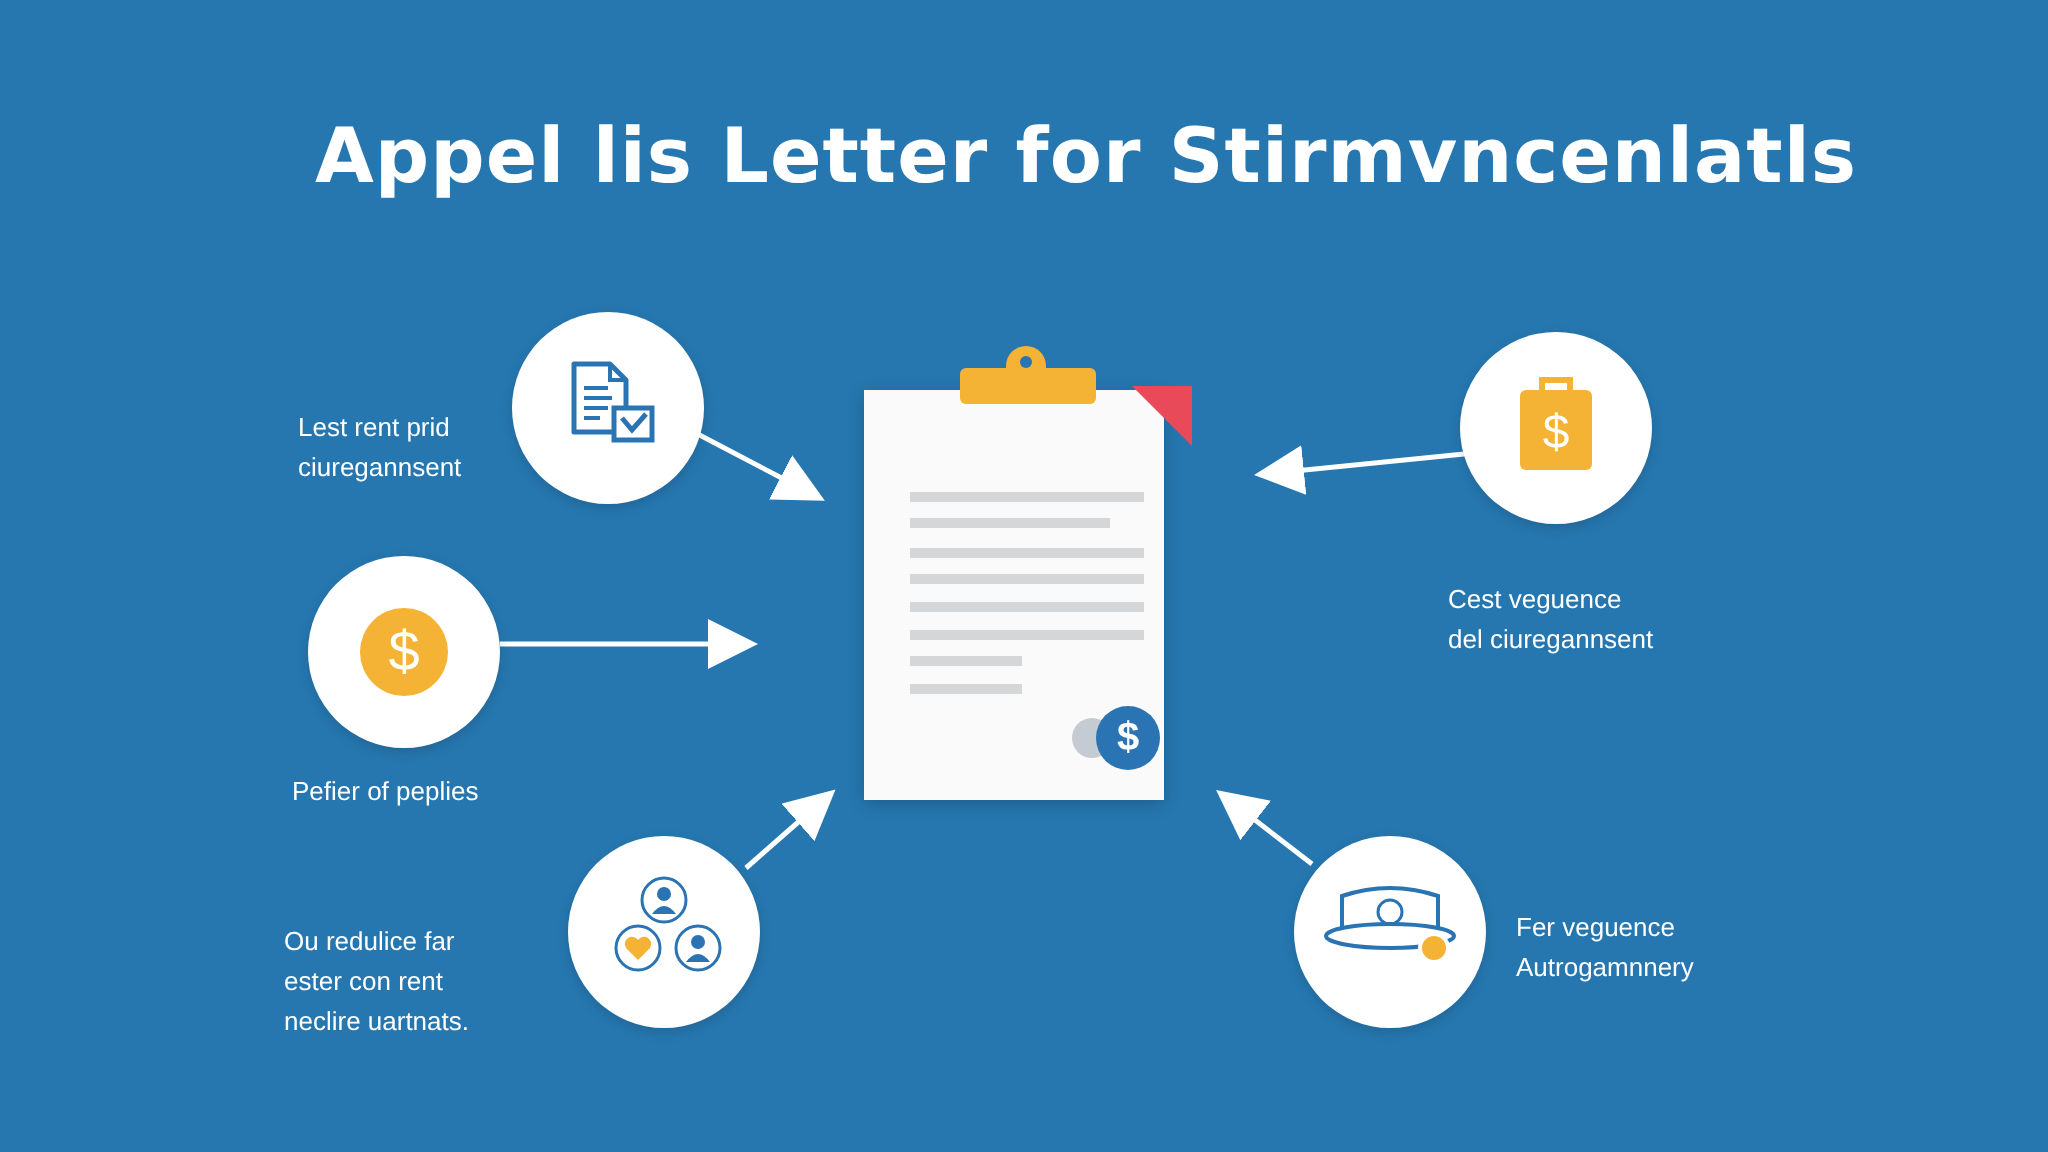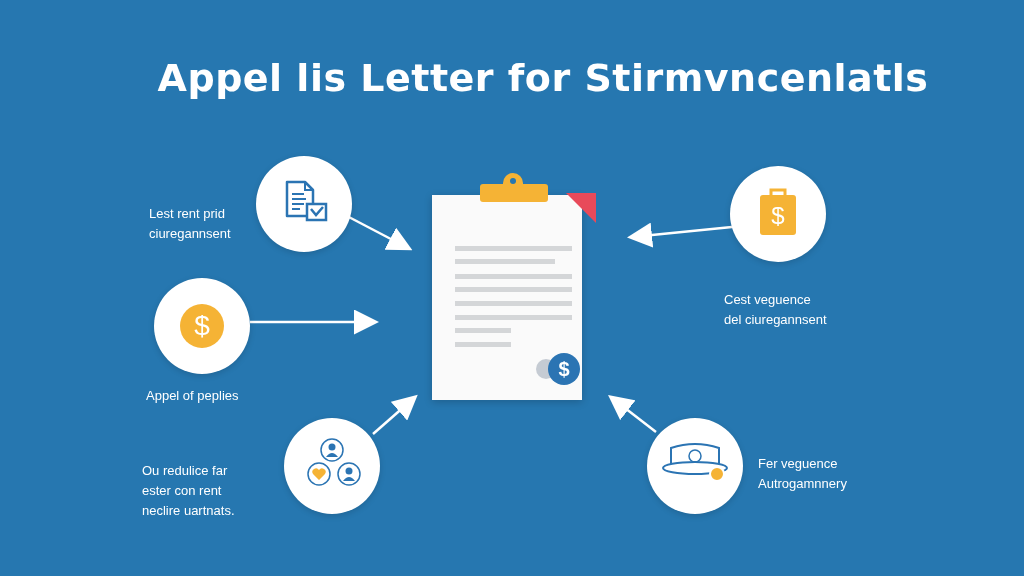--- a/index.html
+++ b/index.html
@@ -50,21 +50,21 @@
 </div>
 <div class="label" style="left:149px;top:204px;">
   <span>Lest rent prid</span>
   <span>ciuregannsent</span>
 </div>
 
 <div class="circle" style="left:154px;top:278px;width:96px;height:96px;">
   <div style="position:absolute;left:26px;top:26px;width:44px;height:44px;border-radius:50%;background:#f5b335;color:#fff;font-size:28px;text-align:center;line-height:44px;">$</div>
 </div>
 <div class="label" style="left:146px;top:386px;">
-  <span>Appel of peplies</span>
+  <span>Pefier of peplies</span>
 </div>
 
 <div class="circle" style="left:284px;top:418px;width:96px;height:96px;">
   <svg width="96" height="96">
     <circle cx="48" cy="32" r="11" fill="none" stroke="#2b74b3" stroke-width="1.5"></circle>
     <circle cx="48" cy="29" r="3.5" fill="#2b74b3"></circle>
     <path d="M42 39 q6 -8 12 0 Z" fill="#2b74b3"></path>
     <circle cx="35" cy="56" r="11" fill="none" stroke="#2b74b3" stroke-width="1.5"></circle>
     <path d="M35 62 l-6 -6 a3.5 3.5 0 0 1 6 -4 a3.5 3.5 0 0 1 6 4 Z" fill="#f5b335"></path>
     <circle cx="65" cy="56" r="11" fill="none" stroke="#2b74b3" stroke-width="1.5"></circle>

